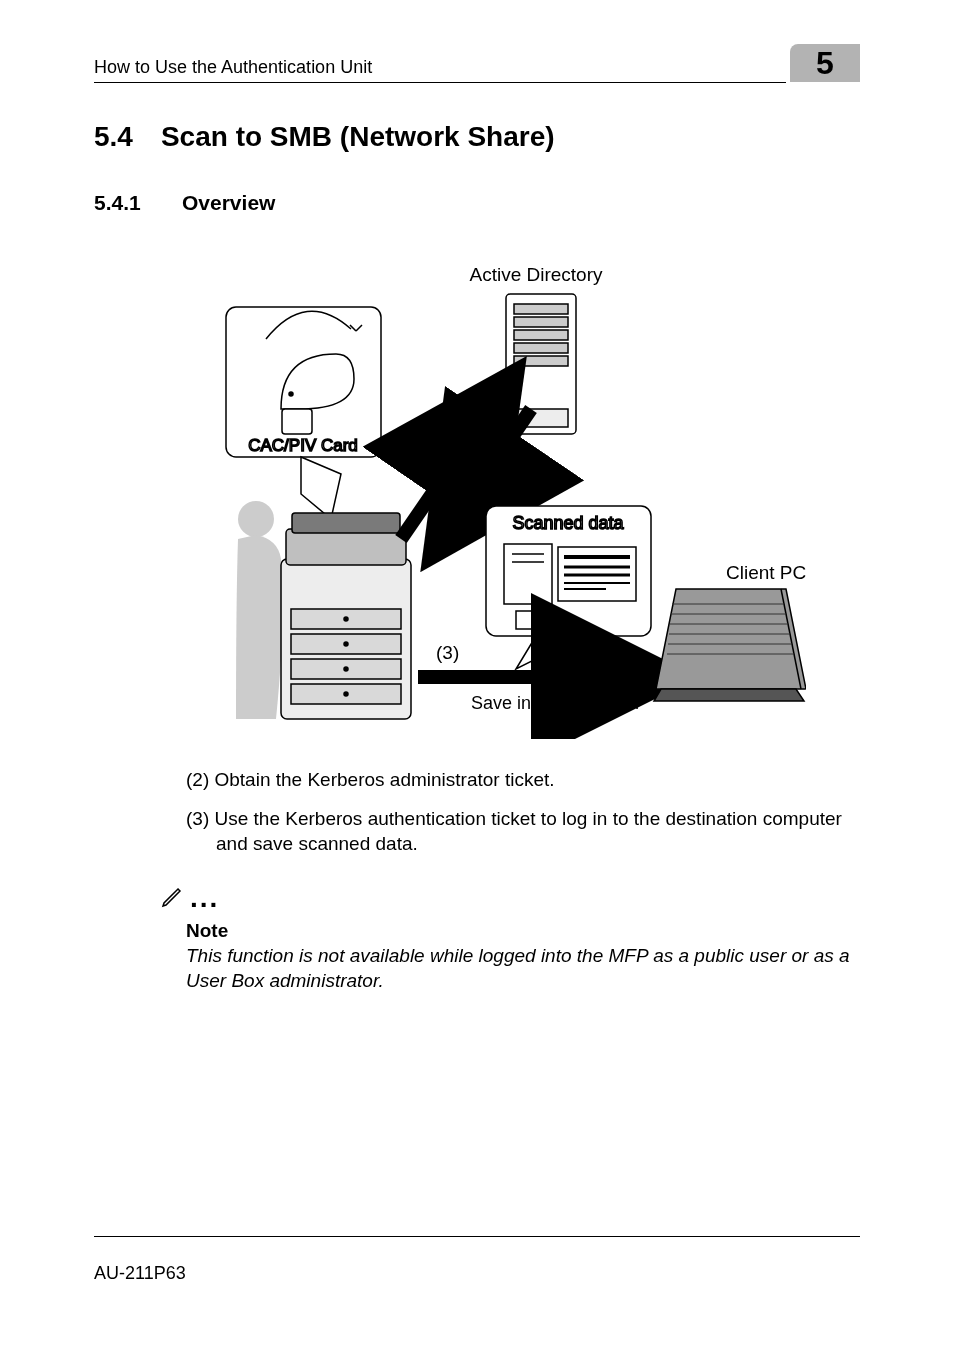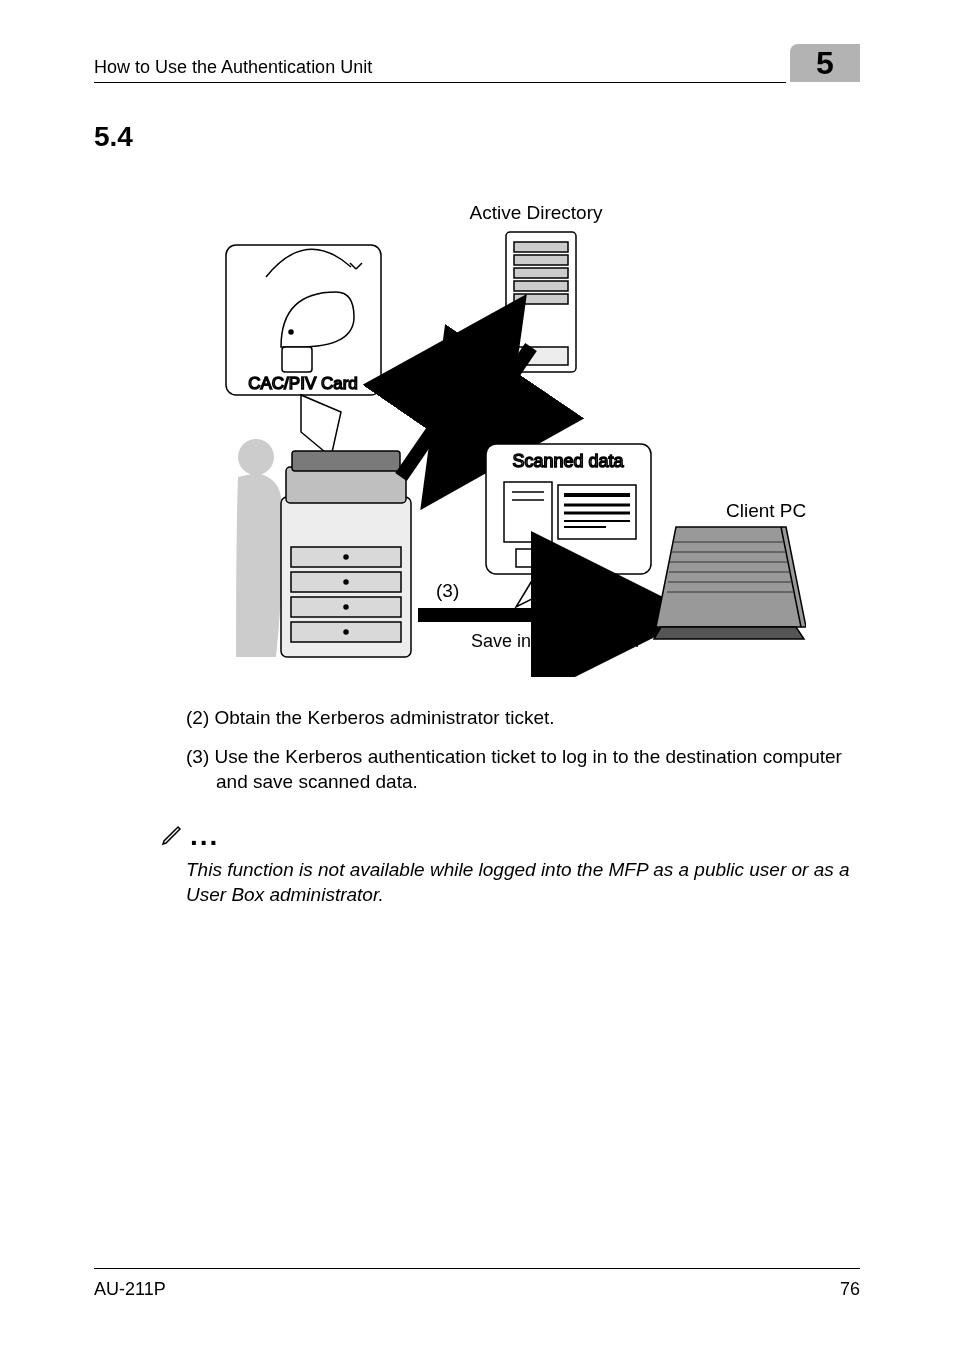--- a/index.html
+++ b/index.html
@@ -130,45 +130,50 @@
       margin-bottom: 6px;
     }
     .note-dots { font-size: 28px; font-weight: 900; letter-spacing: 2px; }
     .note-title { font-weight: 700; margin-bottom: 2px; }
     .note-text { font-style: italic; line-height: 1.3; }
 
     .footer {
       position: absolute;
       left: 94px;
       right: 94px;
-      bottom: 52px;
+      bottom: 68px;
       border-top: 1.5px solid var(--rule);
       display: flex;
-      justify-content: space-between;
-      padding-top: 10px;
+      justify-content: flex-start;
+      padding-top: 26px;
       font-size: 18px;
     }
   </style>
 </head>
 <body>
 
 <div class="page">
 
   <div class="header-row">
     <div class="running-head">How to Use the Authentication Unit</div>
     <div class="chapter-tab">5</div>
   </div>
   <hr class="rule">
 
   <div class="content">
 
     <div class="h1-row">
       <span>5.4</span>
-    </div>
-
+      <span>Scan to SMB (Network Share)</span>
+    </div>
+
+    <div class="h2-row">
+      <span class="h2-num">5.4.1</span>
+      <span>Overview</span>
+    </div>
 
 
     <div class="diagram-wrap">
       <svg viewBox="0 0 620 480" width="620" height="480" aria-hidden="true">
         <defs>
           <marker id="arrowHead" markerWidth="12" markerHeight="12" refX="10" refY="6" orient="auto">
             <path d="M0,0 L12,6 L0,12 Z" fill="#000"></path>
           </marker>
           <marker id="arrowHeadOpen" markerWidth="12" markerHeight="12" refX="10" refY="6" orient="auto">
             <path d="M0,0 L12,6 L0,12 Z" fill="#fff" stroke="#000" stroke-width="1"></path>
@@ -280,23 +285,24 @@
 
     <div class="note-block">
       <div class="note-icon-row">
         <span aria-hidden="true">
           <svg width="24" height="24" viewBox="0 0 24 24">
               <path d="M3,21 L6,20 L20,6 L18,4 L4,18 Z M18,4 L20,6" fill="none" stroke="#000" stroke-width="1.5"></path>
             </svg>
         </span>
         <span class="note-dots">...</span>
       </div>
+      <div class="note-title">Note</div>
       <div class="note-text">This function is not available while logged into the MFP as a public user or as a User Box administrator.</div>
     </div>
 
   </div>
 
   <div class="footer">
     <span>AU-211P</span>
-    <span>76</span>
+    <span>63</span>
   </div>
 
 </div>
 
 </body></html>

